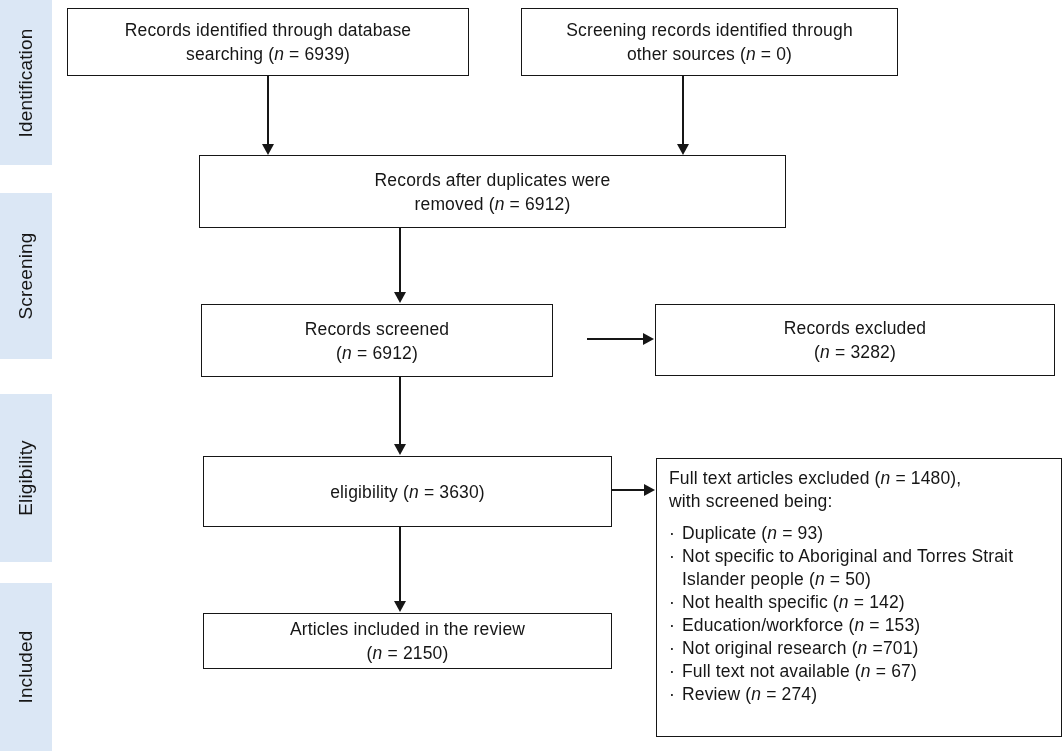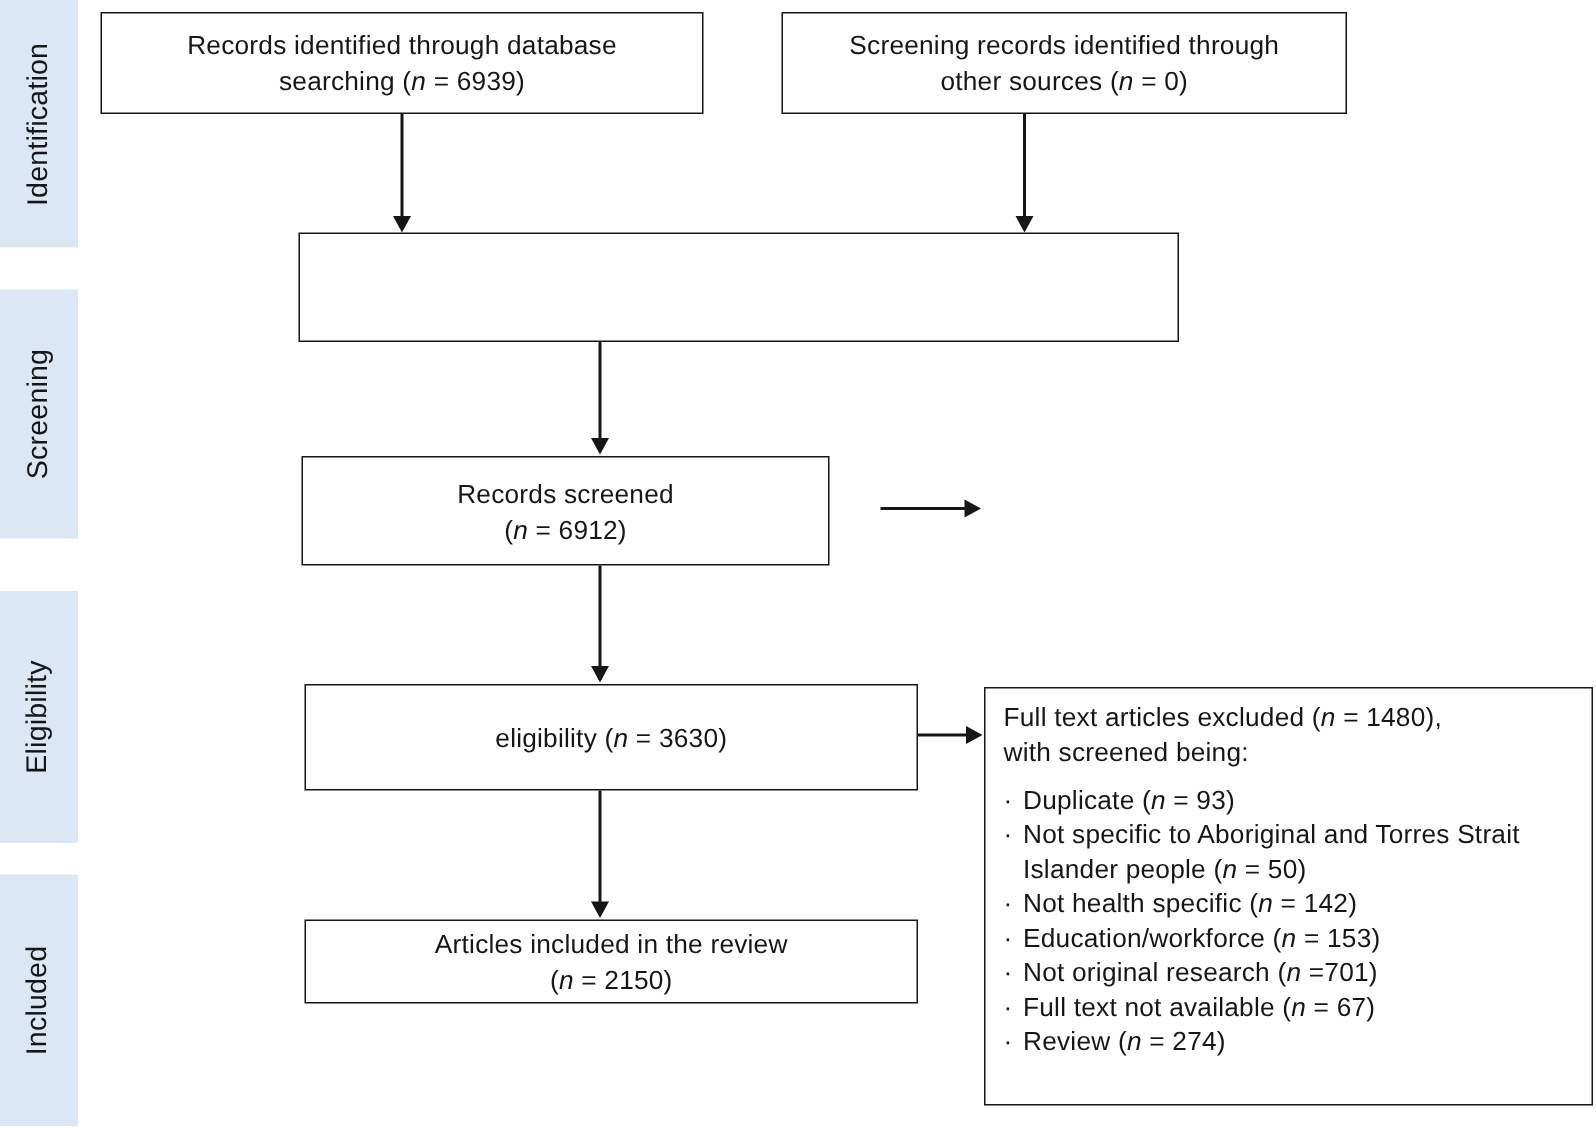--- a/index.html
+++ b/index.html
@@ -77,25 +77,31 @@
   <div class="box" style="left:67px;top:8px;width:402px;height:68px">
     <div class="line fmt-n">Records identified through database</div>
     <div class="line fmt-n">searching (<i>n</i> = 6939)</div>
   </div>
   <div class="box" style="left:521px;top:8px;width:377px;height:68px">
     <div class="line fmt-n">Screening records identified through</div>
     <div class="line fmt-n">other sources (<i>n</i> = 0)</div>
   </div>
 
   <div class="box" style="left:199px;top:155px;width:587px;height:73px">
+    <div class="line fmt-n">Records after duplicates were</div>
+    <div class="line fmt-n">removed (<i>n</i> = 6912)</div>
   </div>
 
   <div class="box" style="left:201px;top:304px;width:352px;height:73px">
     <div class="line fmt-n">Records screened</div>
     <div class="line fmt-n">(<i>n</i> = 6912)</div>
+  </div>
+  <div class="box" style="left:655px;top:304px;width:400px;height:72px">
+    <div class="line fmt-n">Records excluded</div>
+    <div class="line fmt-n">(<i>n</i> = 3282)</div>
   </div>
 
   <div class="box" style="left:203px;top:456px;width:409px;height:71px">
     <div class="line fmt-n">eligibility (<i>n</i> = 3630)</div>
   </div>
   <div class="box lefty" style="left:656px;top:458px;width:406px;height:279px">
     <div class="hline fmt-n">Full text articles excluded (<i>n</i> = 1480),</div>
     <div class="hline fmt-n">with screened being:</div>
     <ul class="reasons">
       <li>

